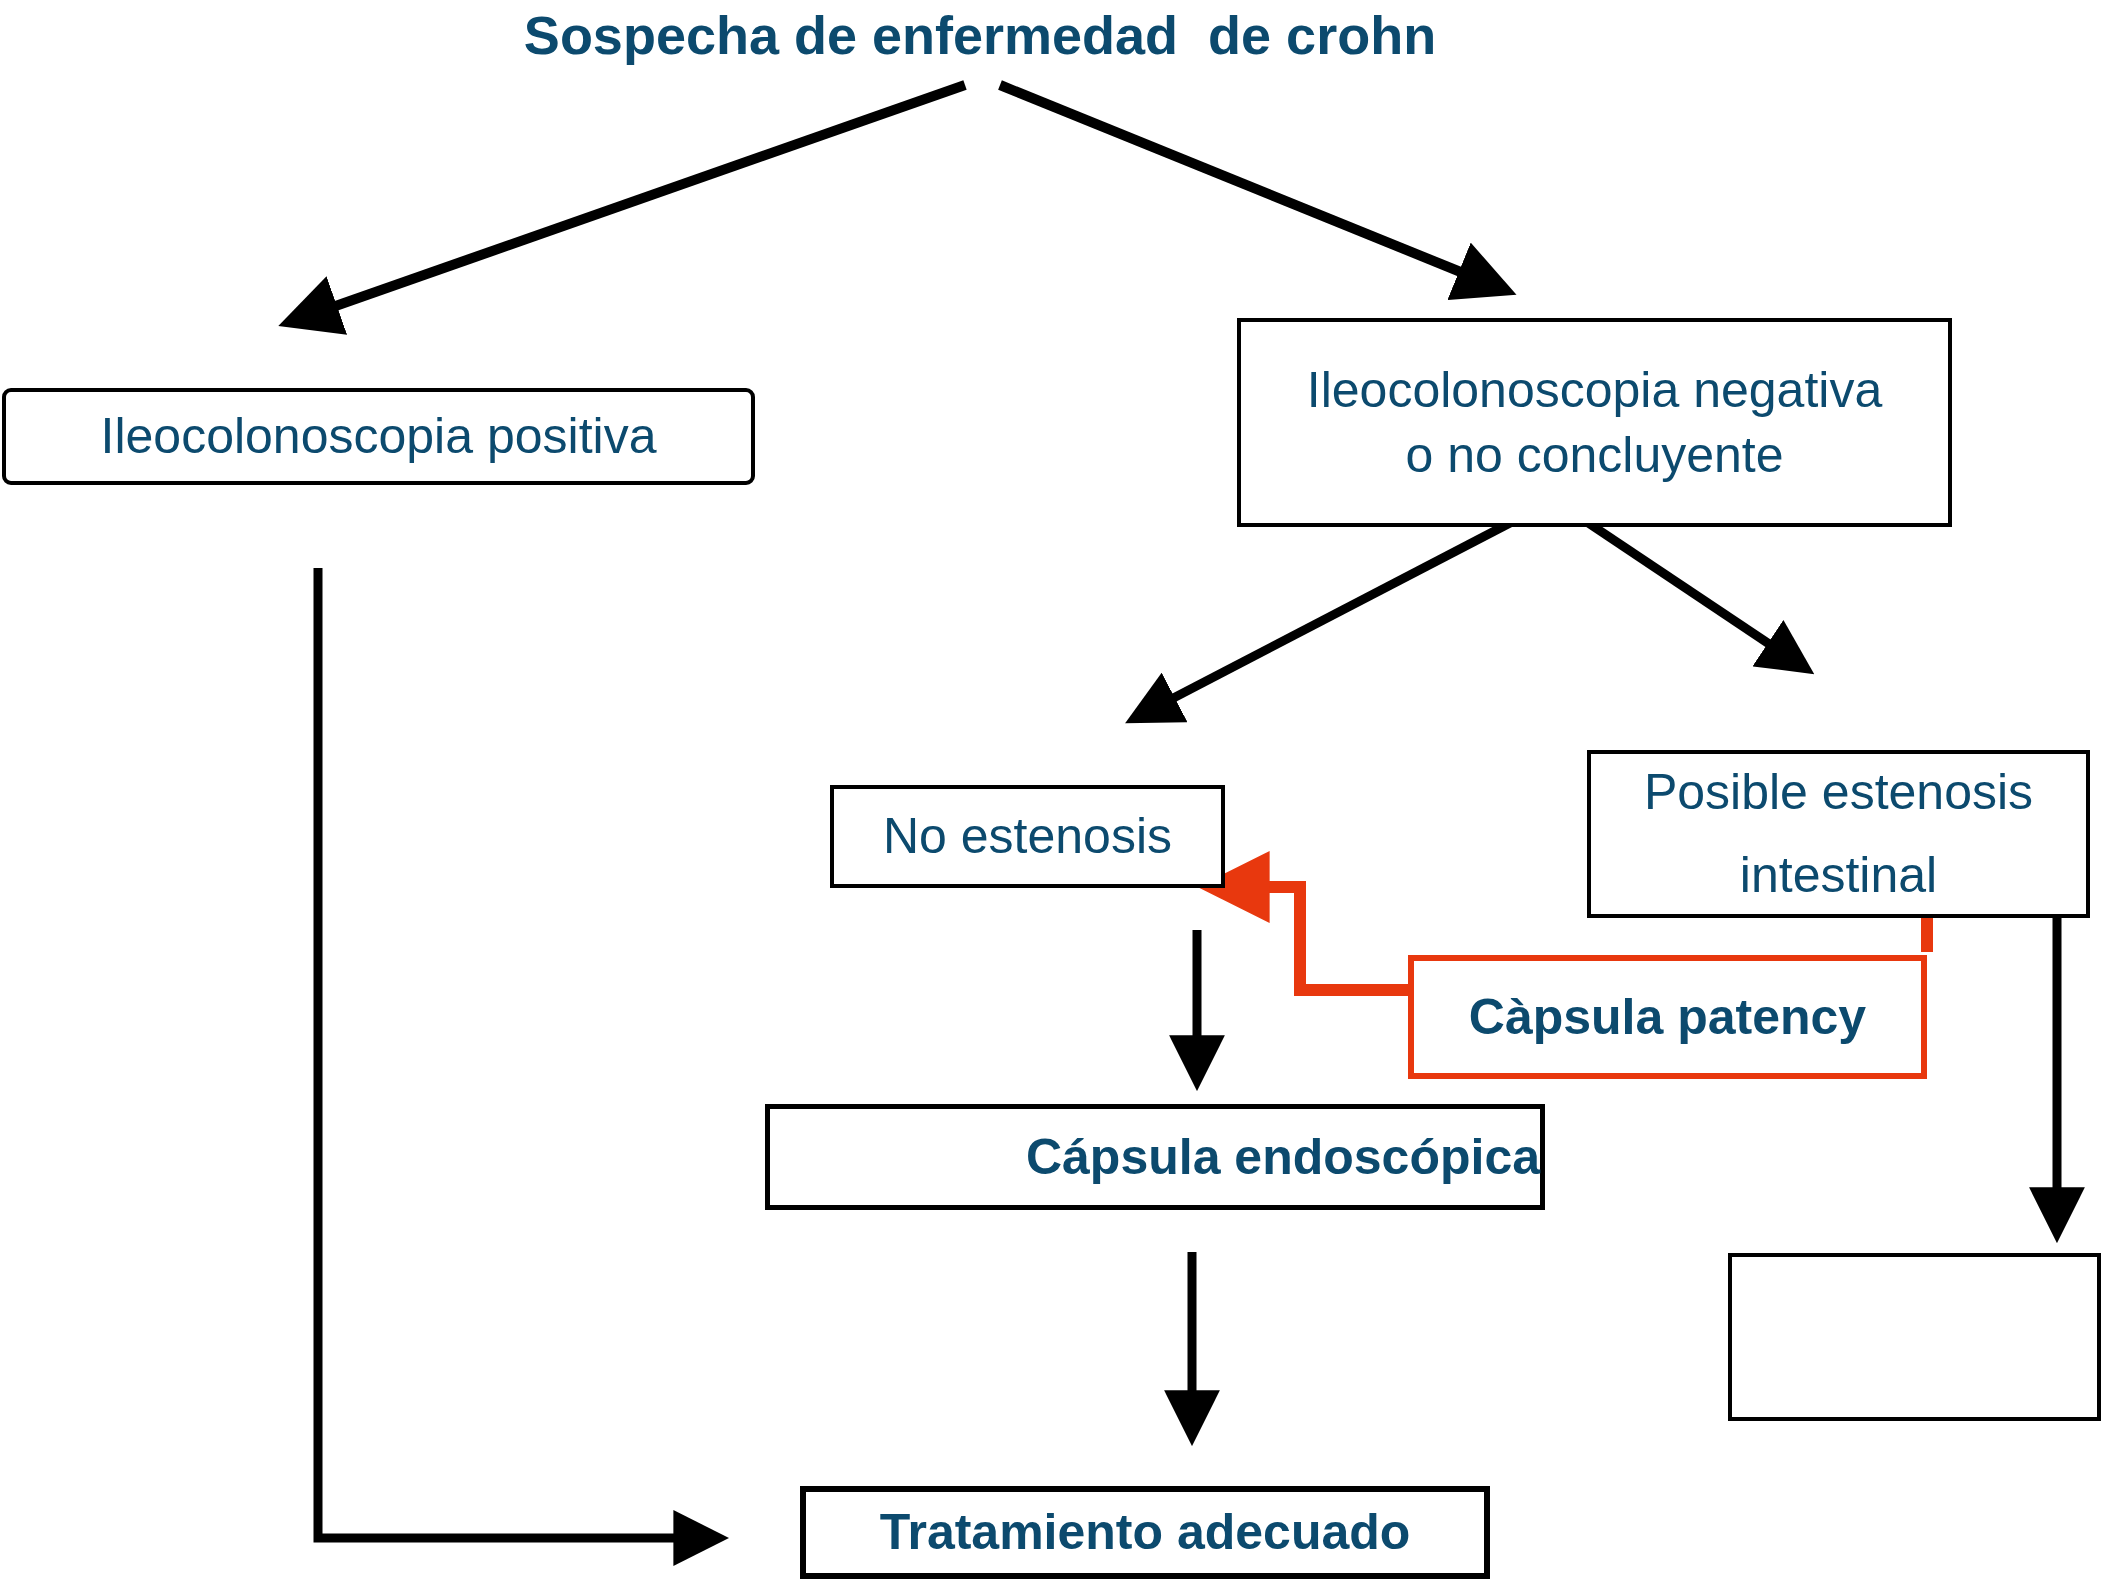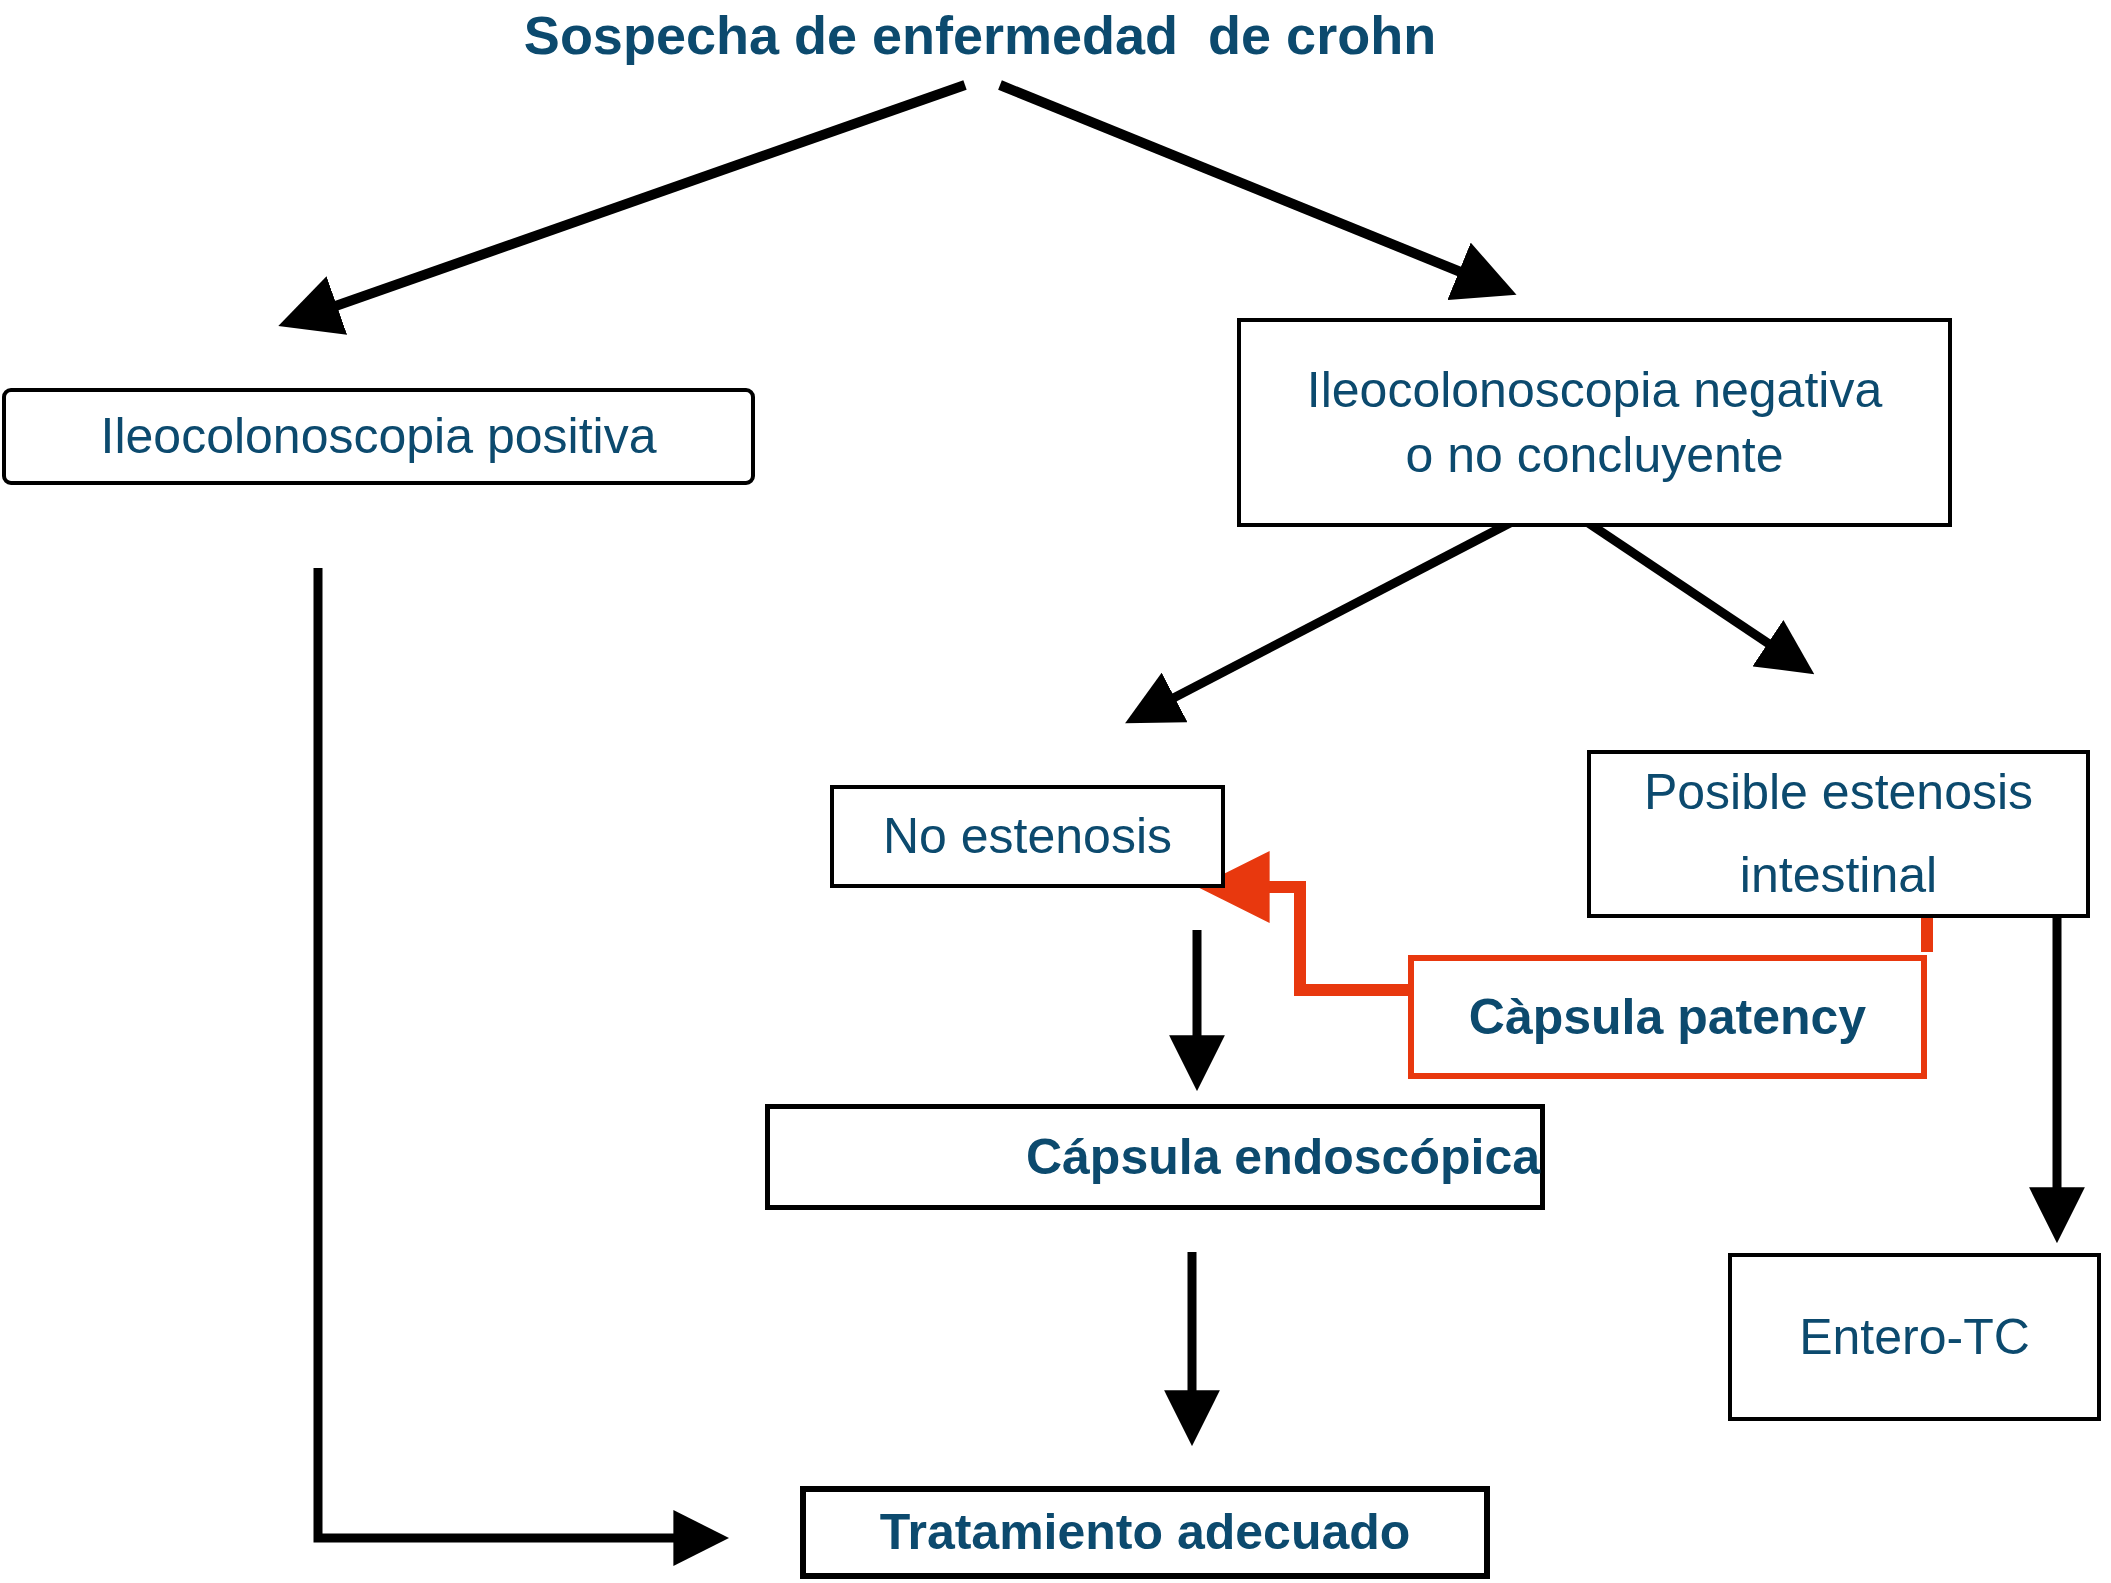--- a/index.html
+++ b/index.html
@@ -96,20 +96,19 @@
 
   <div class="node bold" id="node-patency" style="left:1408px;top:955px;width:519px;height:124px;justify-content:center;">
     <span>Càpsula patency</span>
   </div>
 
   <div class="node bold" id="node-capsule" style="left:765px;top:1104px;width:780px;height:106px;">
     <span>Cápsula endoscópica</span>
   </div>
 
   <div class="node" id="node-entero" style="left:1728px;top:1253px;width:373px;height:168px;">
-    <span>Entero-TC</span>
   </div>
 
   <div class="node bold" id="node-treatment" style="left:800px;top:1486px;width:690px;height:93px;">
     <span>Tratamiento adecuado</span>
   </div>
 
 </div>
 
 </body></html>

